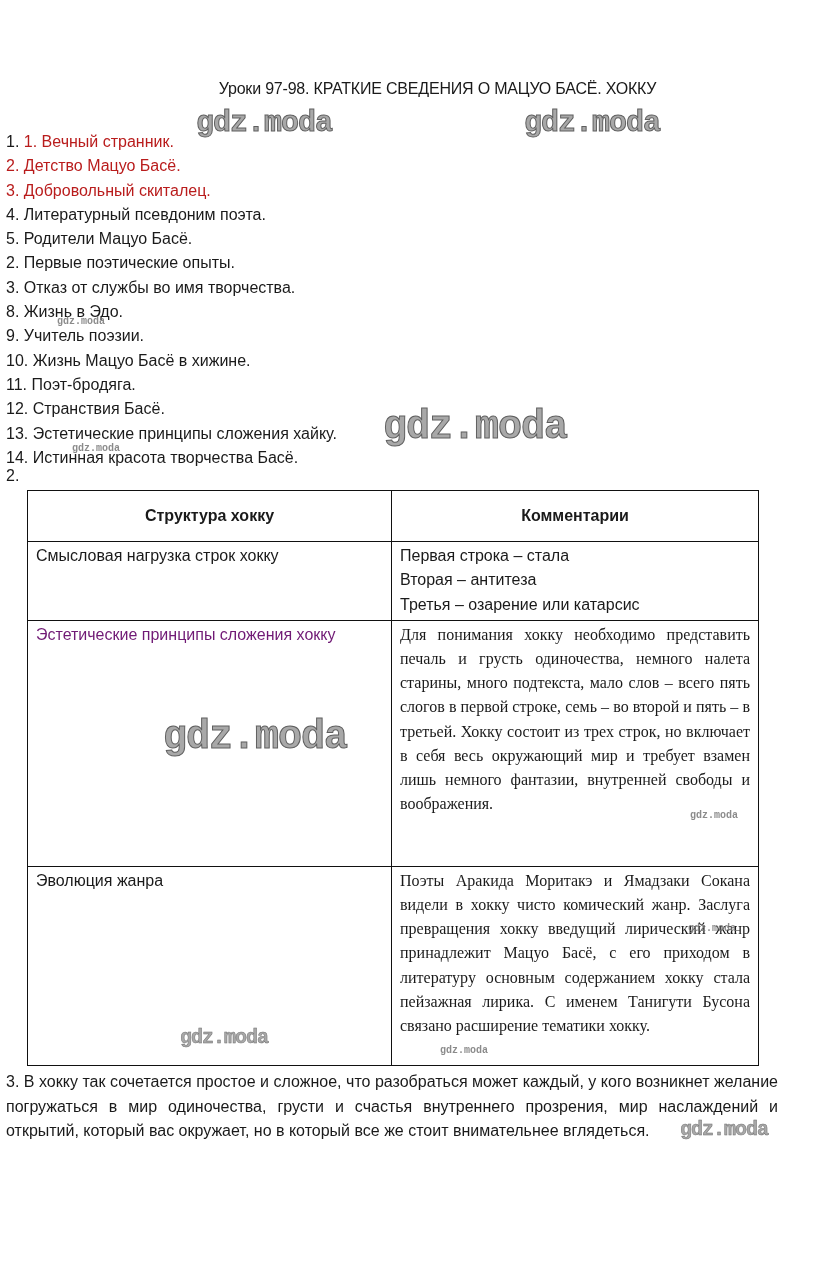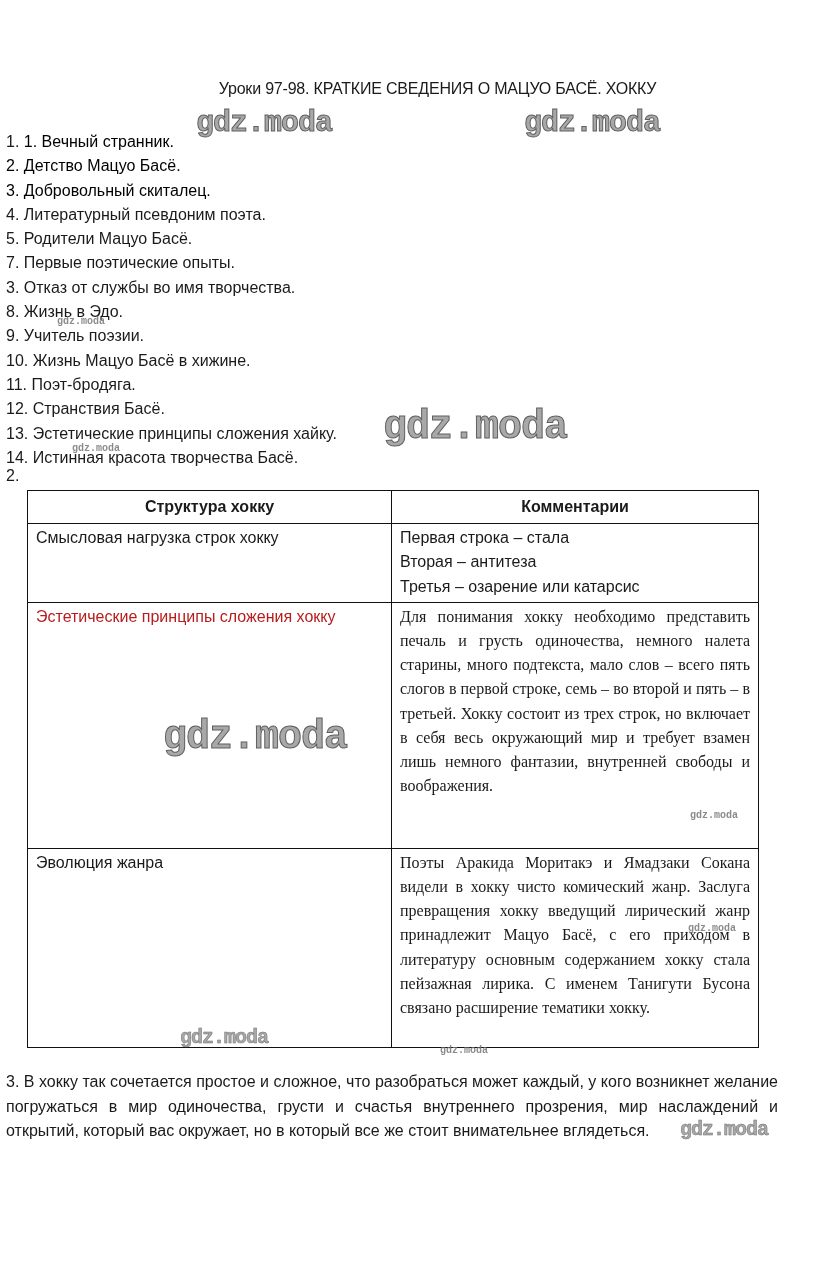--- a/index.html
+++ b/index.html
@@ -7,39 +7,39 @@
     width: 823px; height: 1285px; position: relative; overflow: hidden;
     font-family: "Liberation Sans", "DejaVu Sans", sans-serif;
     color: #1a1a1a;
   }
   .title {
     position: absolute; left: 0; width: 823px; top: 80px;
     text-align: center; font-size: 16px; letter-spacing: -0.2px; padding-left: 26px;
   }
   .list { position: absolute; left: 6px; top: 130px; }
   .list-item { font-size: 16px; height: 24.3px; line-height: 24px; white-space: nowrap; }
-  .faded { color: #000000; }
+  .faded { color: #b91c1c; }
   .section2 { position: absolute; left: 6px; top: 467px; font-size: 16px; }
   table.main {
     position: absolute; left: 27px; top: 490px; width: 731px;
     border-collapse: collapse; table-layout: fixed; font-size: 16px;
   }
   table.main td, table.main th {
     border: 1.5px solid #111; vertical-align: top; padding: 2px 8px 3px 8px;
     line-height: 24.2px;
   }
-  table.main th { font-weight: bold; text-align: center; padding: 4px 8px; font-size: 16px; }
+  table.main th { font-weight: bold; text-align: center; padding: 13px 8px; font-size: 16px; }
   col.c1 { width: 364px; }
   col.c2 { width: 367px; }
   .justify { text-align: justify; text-align-last: left; font-family: Liberation Serif, serif; }
   .row1 td { height: 71px; }
   .row2 td { height: 240px; }
   .row3 td { height: 193px; }
   .comment-line { display: block; }
-  .light { color: #b91c1c; }
+  .light { color: #701a75; }
   .sec3 {
     position: absolute; left: 6px; top: 1070px; width: 772px;
     font-size: 16px; line-height: 24.5px; text-align: justify; text-align-last: left;
   }
   .wm {
     position: absolute; font-family: Liberation Mono, monospace;
     font-weight: bold; color: #9a9a9a; letter-spacing: -1px;
     -webkit-text-stroke: 1px #444;
     opacity: 0.85; white-space: nowrap;
   }
@@ -52,21 +52,21 @@
 <body>
 
 <div class="title">Уроки 97-98. КРАТКИЕ СВЕДЕНИЯ О МАЦУО БАСЁ. ХОККУ</div>
 
 <div class="list">
   <div class="list-item"><span>1.</span> <span class="faded">1. Вечный странник.</span></div>
   <div class="list-item faded">2. Детство Мацуо Басё.</div>
   <div class="list-item faded">3. Добровольный скиталец.</div>
   <div class="list-item">4. Литературный псевдоним поэта.</div>
   <div class="list-item">5. Родители Мацуо Басё.</div>
-  <div class="list-item">7. Первые поэтические опыты.</div>
+  <div class="list-item">2. Первые поэтические опыты.</div>
   <div class="list-item">3. Отказ от службы во имя творчества.</div>
   <div class="list-item">8. Жизнь в Эдо.</div>
   <div class="list-item">9. Учитель поэзии.</div>
   <div class="list-item">10. Жизнь Мацуо Басё в хижине.</div>
   <div class="list-item">11. Поэт-бродяга.</div>
   <div class="list-item">12. Странствия Басё.</div>
   <div class="list-item">13. Эстетические принципы сложения хайку.</div>
   <div class="list-item">14. Истинная красота творчества Басё.</div>
 </div>
 

